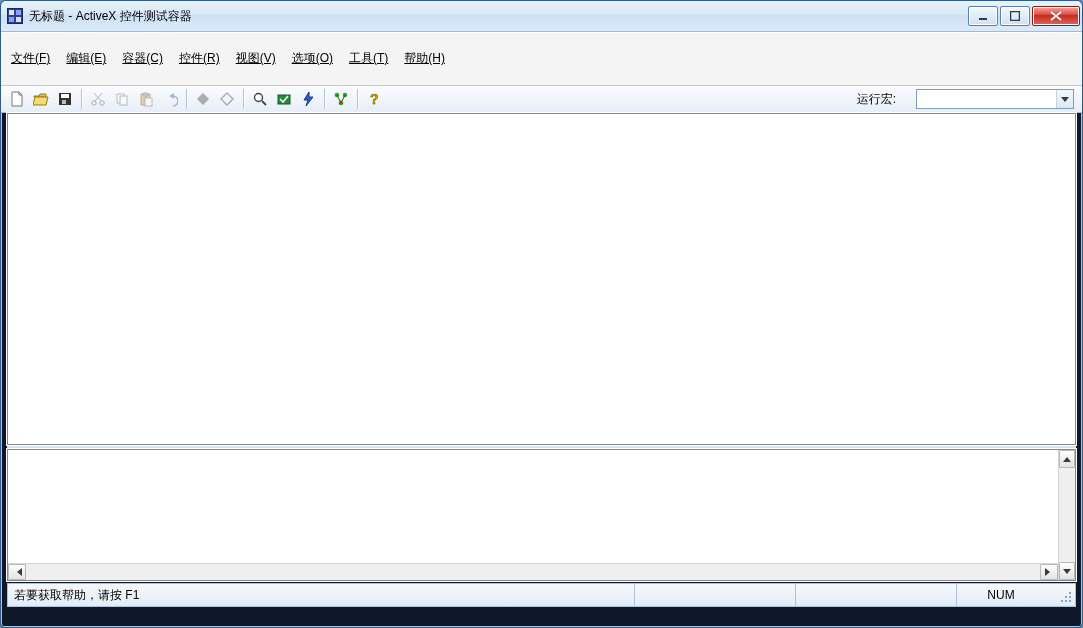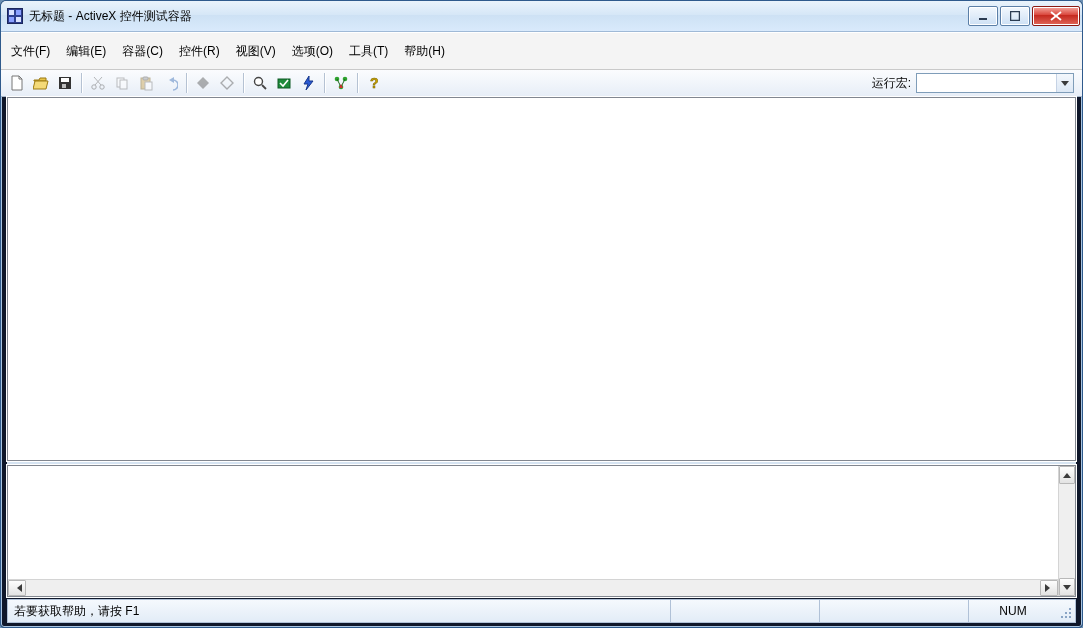--- a/index.html
+++ b/index.html
@@ -37,22 +37,23 @@
     background:linear-gradient(#f5a9a0,#d9443a 45%,#c5291f 46%,#e0685a);
     border-color:#8c1a12;
   }
   .cap svg{display:block;}
   
   .menubar{
     height:20px;
     background:#f4f4f4;
     border-top:1px solid #fff;
     border-bottom:1px solid #c9c9c9;
-    display:flex;align-items:center;
-    padding:8px 2px;
+    display:flex;
+    padding:16px 2px;
+    text-decoration:underline;
   }
   .menubar .mitem{
     padding:1px 8px;
     cursor:default;
   }
   
   .toolbar{
     height:26px;
     background:linear-gradient(#fbfcfe,#e7eef7);
     border-bottom:1px solid #a7b7cc;
@@ -61,21 +62,21 @@
   }
   .tbtn{
     width:22px;height:22px;
     display:flex;align-items:center;justify-content:center;
     border:1px solid transparent;border-radius:2px;
     margin:0 0px;
   }
   .tbtn.disabled{opacity:.45;}
   .tsep{width:1px;height:20px;background:#b5c2d3;margin:0 4px;box-shadow:1px 0 0 #fff;}
   .toolbar .spacer{flex:1;}
-  .runmacro{display:flex;align-items:center;gap:5px;padding-right:4px;}
+  .runmacro{display:flex;align-items:center;gap:20px;padding-right:4px;}
   .runmacro label{white-space:nowrap;}
   .combo{
     width:158px;height:20px;
     border:1px solid #7f9db9;background:#fff;
     display:flex;align-items:center;justify-content:flex-end;
     box-sizing:border-box;
   }
   .combo .arrow{
     width:16px;height:100%;
     border-left:1px solid #c6d3e5;
@@ -121,25 +122,26 @@
   .hscroll .sb-btn{
     width:16px;border:1px solid #b8b8b8;border-radius:1px;
     background:linear-gradient(#fdfdfd,#e3e3e3);
     display:flex;align-items:center;justify-content:center;
   }
   .log-inner{display:flex;flex-direction:column;height:100%;}
   .log-body{flex:1;}
   
   .statusbar{
     height:22px;
-    margin:2px 6px 4px 6px;
+    margin:2px 6px 20px 6px;
     background:linear-gradient(#f5f9fd,#e2ecf7);
     border:1px solid #b0c1d7;
     display:flex;align-items:center;
     font-size:12px;
+    gap:12px;
   }
   .statusbar .msg{flex:1;padding:0 6px;white-space:nowrap;}
   .statusbar .pane{
     border-left:1px solid #b0c1d7;
     height:100%;display:flex;align-items:center;justify-content:center;
     padding:0 14px;min-width:60px;
   }
   .statusbar .pane.wide{min-width:120px;}
   .statusbar .grip{
     width:18px;height:100%;

